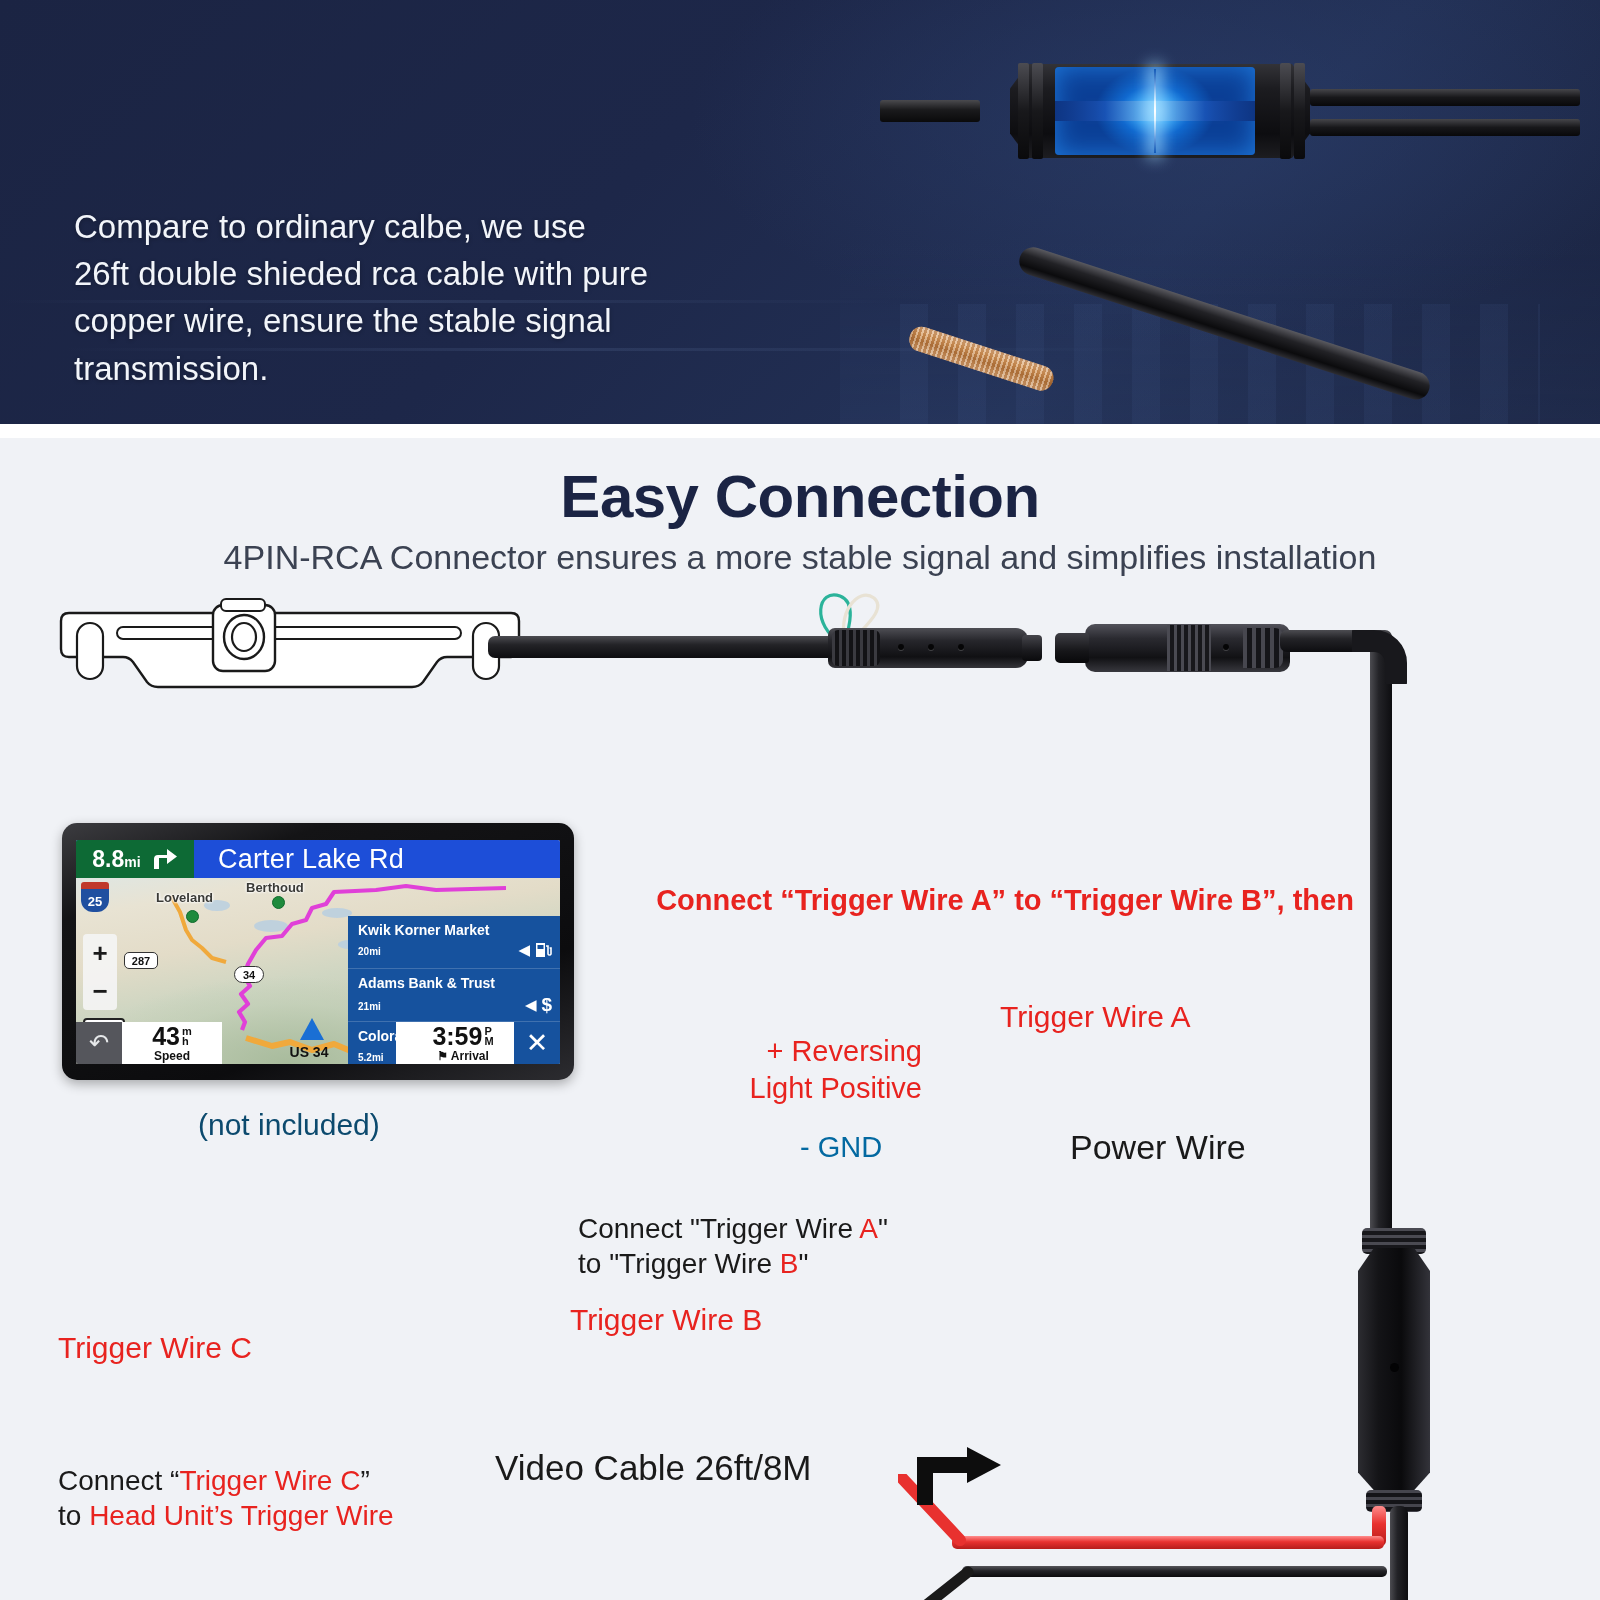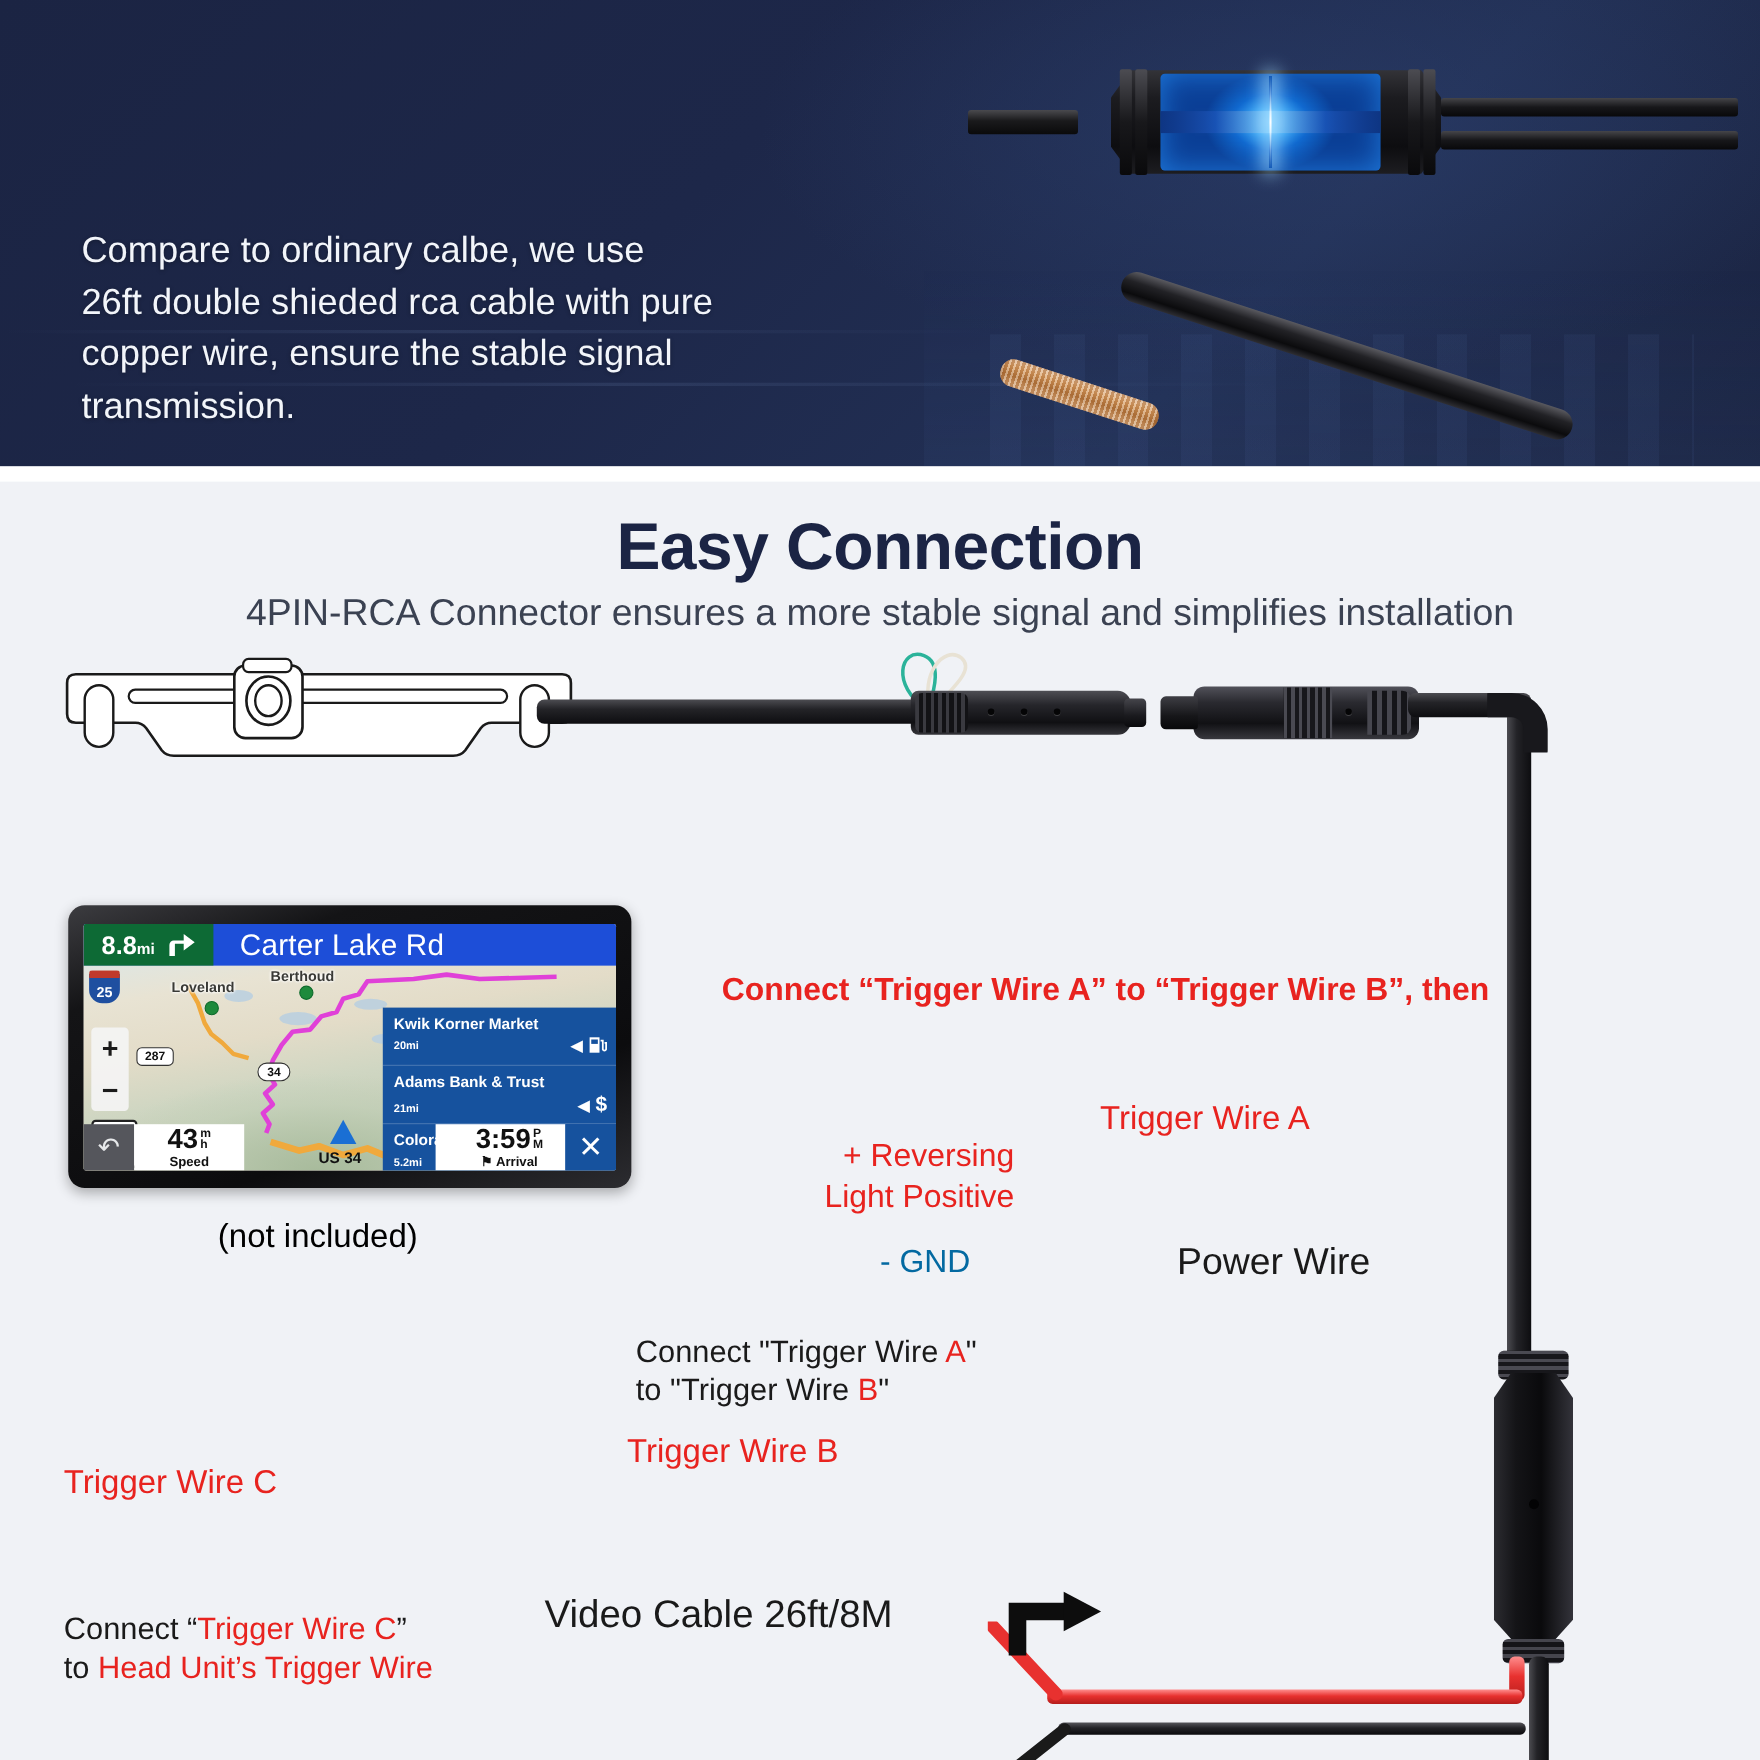--- a/index.html
+++ b/index.html
@@ -296,21 +296,21 @@
 
   .poi-panel {
     position:absolute; right:0; top:38px; width:212px; height:160px;
     background:#16529e;
   }
   .poi {
     height:53px; padding:5px 8px 0 10px; color:#fff;
     border-bottom:1px solid rgba(255,255,255,.18);
   }
   .poi .nm { font-size:14px; font-weight:bold; white-space:nowrap; line-height:1.35; }
-  .poi .rw { display:flex; align-items:flex-end; justify-content:space-between; margin-top:1px; }
+  .poi .rw { display:flex; align-items:center; justify-content:space-between; margin-top:1px; }
   .poi .ds { font-size:16px; font-weight:bold; }
   .poi .ds span { font-size:10px; }
   .poi .ic { font-size:15px; display:flex; align-items:center; gap:5px; }
 
   .gps-botbar {
     position:absolute; left:0; bottom:0; width:100%; height:42px; display:flex;
   }
   .bb-back {
     width:46px; background:#55565c; color:#e6e8ea; font-size:24px;
     display:flex; align-items:center; justify-content:center;
@@ -340,21 +340,21 @@
   .blk { color:#1a1a1a; }
 
   .note-red {
     position:absolute; left:655px; top:443px; width:700px;
     color:#e8231f; font-size:29px; font-weight:bold; line-height:1.33; text-align:center;
   }
   .t-wire-a { position:absolute; left:1000px; top:562px; font-size:30px; color:#e8231f; }
   .rev-pos  { position:absolute; left:722px; top:595px; font-size:29px; color:#e8231f; line-height:1.28; text-align:right; width:200px; }
   .gnd-lbl  { position:absolute; left:800px; top:693px; font-size:29px; color:#0369a1; }
   .pwr-lbl  { position:absolute; left:1070px; top:690px; font-size:34px; color:#1a1a1a; }
-  .not-incl { position:absolute; left:198px; top:670px; font-size:30px; color:#000000; }
+  .not-incl { position:absolute; left:198px; top:670px; font-size:30px; color:#0c4a6e; }
   .conn-ab  { position:absolute; left:578px; top:773px; font-size:28px; line-height:1.26; }
   .t-wire-b { position:absolute; left:570px; top:865px; font-size:30px; color:#e8231f; }
   .t-wire-c { position:absolute; left:58px; top:893px; font-size:30px; color:#e8231f; }
   .conn-c   { position:absolute; left:58px; top:1025px; font-size:28px; line-height:1.26; }
   .vid-lbl  { position:absolute; left:495px; top:1010px; font-size:35px; color:#1a1a1a; }
 </style>
 </head>
 <body>
 
 <div class="hero">

